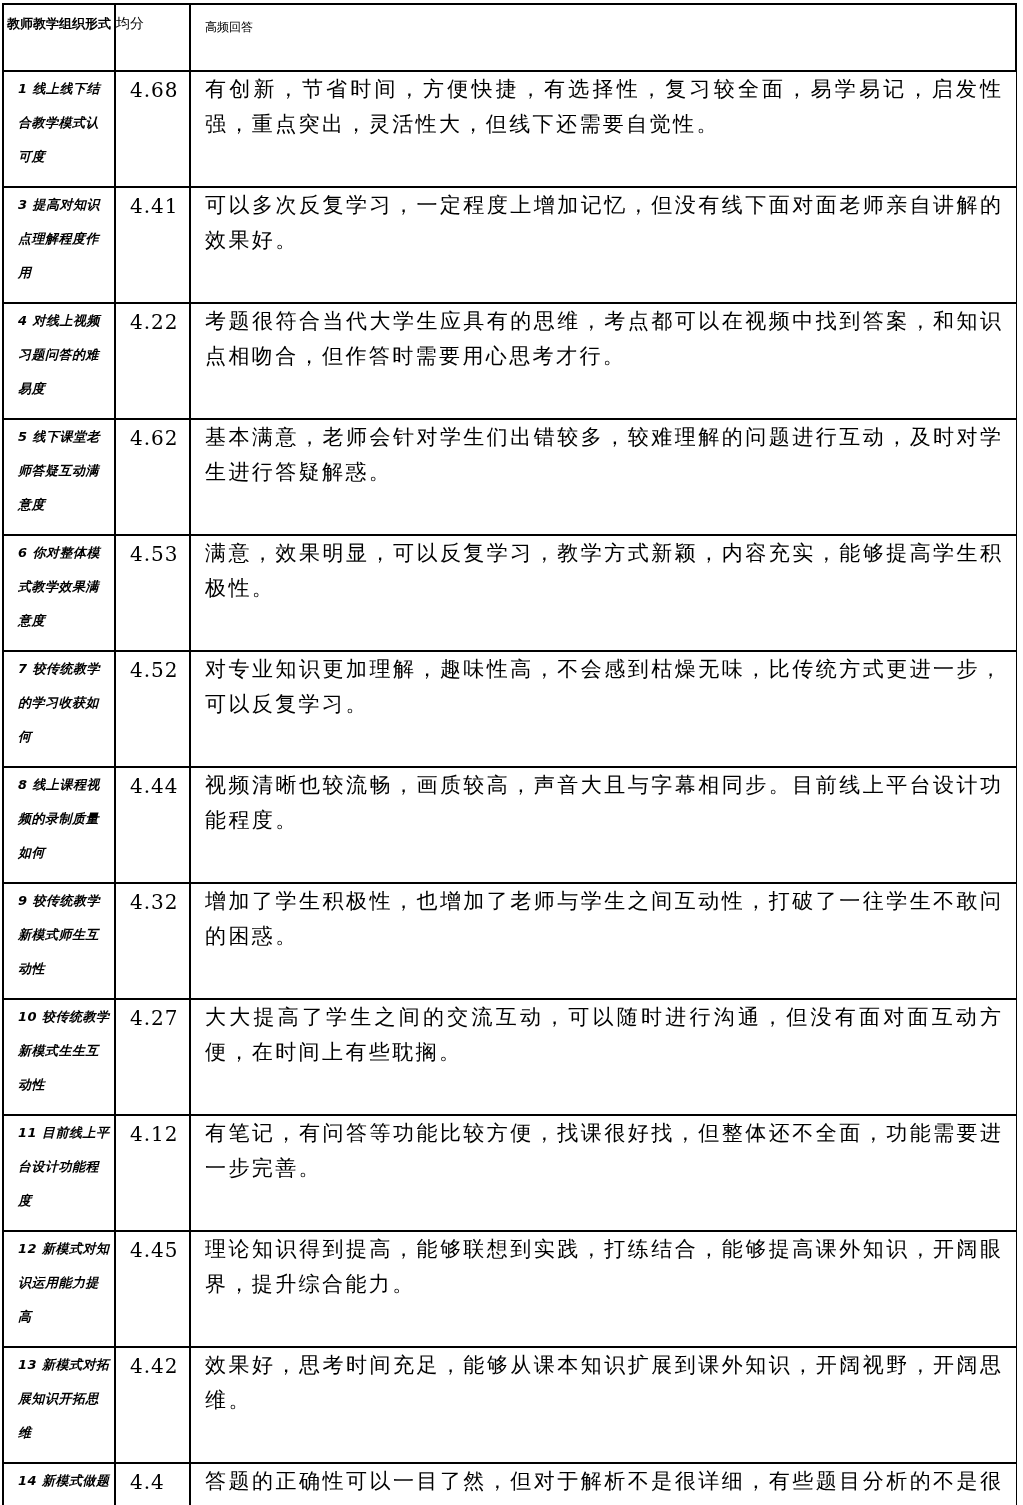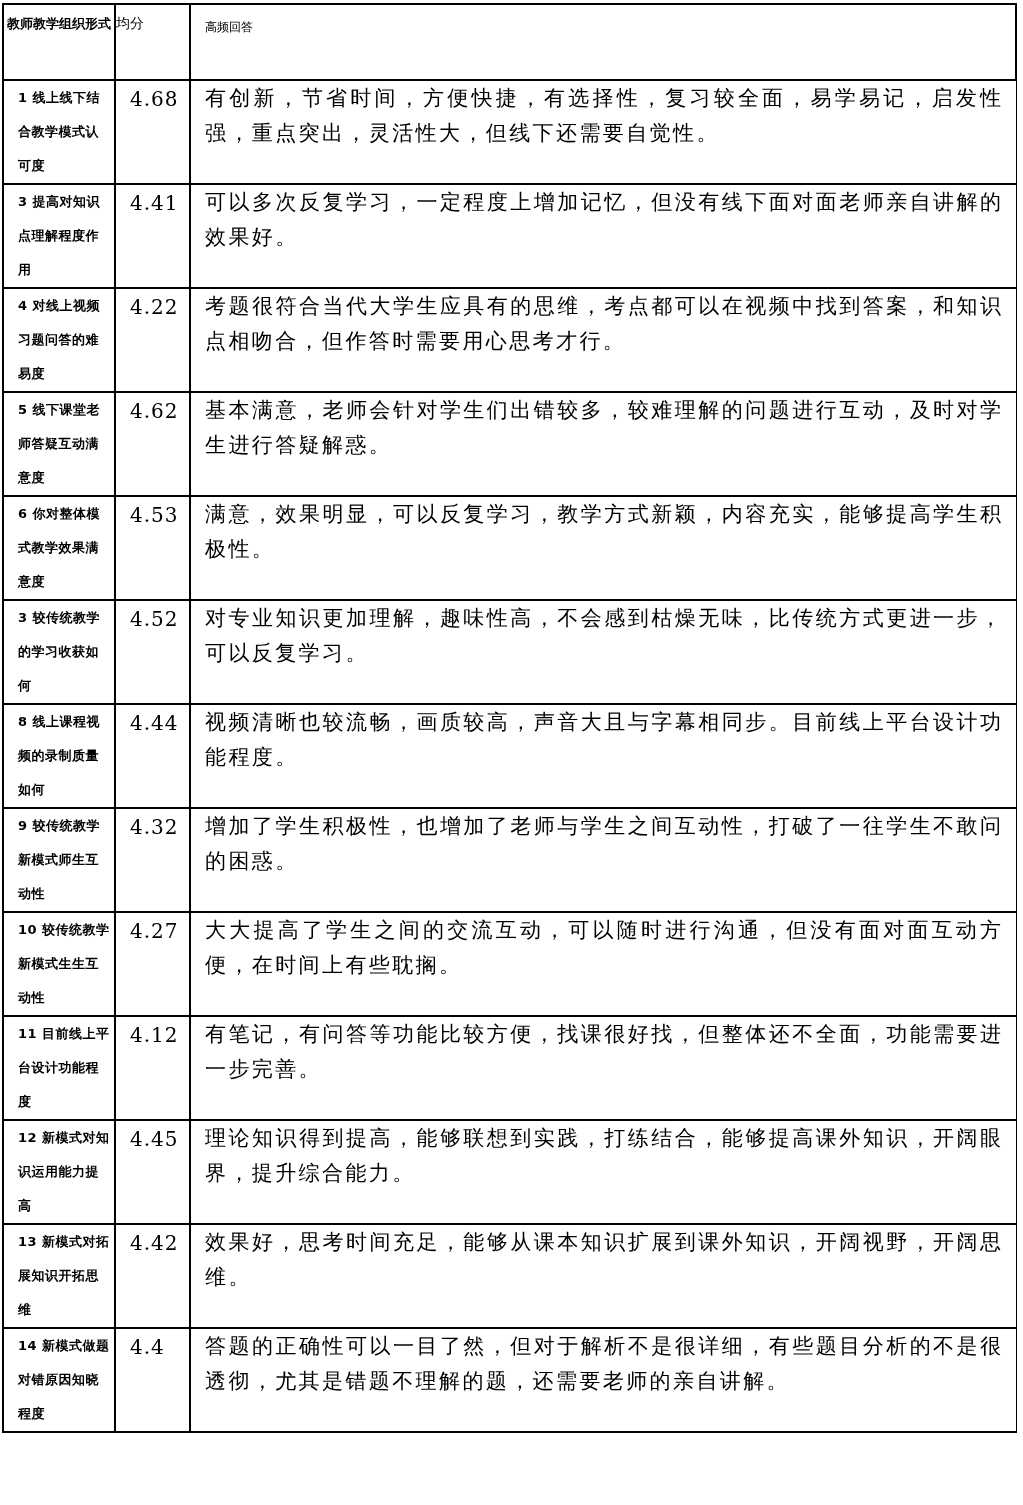--- a/index.html
+++ b/index.html
@@ -28,21 +28,21 @@
       vertical-align: top;
       padding: 0;
     }
     table.survey tr.body-row td.c-content {
       border-right-width: 1px;
     }
     col.c1 { width: 112px; }
     col.c2 { width: 75px; }
     col.c3 { width: auto; }
 
-    .head-row { height: 76px; }
+    .head-row { height: 67px; }
     .body-row { height: 100px; }
 
     .h-form {
       font-family: "DejaVu Sans", sans-serif;
       font-weight: bold;
       font-size: 13px;
       line-height: 34px;
       text-align: center;
       padding-top: 2px;
     }
@@ -56,22 +56,23 @@
       font-family: "DejaVu Sans", sans-serif;
       font-size: 12px;
       line-height: 20px;
       padding: 12px 0 0 14px;
     }
     .item {
       font-family: "DejaVu Sans", sans-serif;
       font-weight: bold;
       font-size: 13px;
       line-height: 34px;
-      padding: 0 4px 0 14px;
+      padding: 0 4px 12px 14px;
       letter-spacing: 0.5px;
+      font-style: italic;
     }
     .score {
       font-family: "DejaVu Serif", serif;
       font-size: 20px;
       line-height: 20px;
       padding: 8px 0 0 14px;
       letter-spacing: 1px;
     }
     .answer {
       font-family: "DejaVu Sans", sans-serif;
@@ -154,21 +155,21 @@
         </td>
       <td>
           <div class="score">4.53</div>
         </td>
       <td class="c-content">
           <div class="answer">满意，效果明显，可以反复学习，教学方式新颖，内容充实，能够提高学生积极性。</div>
         </td>
     </tr>
     <tr class="body-row">
       <td>
-          <div class="item">3 较传统教学的学习收获如何</div>
+          <div class="item">7 较传统教学的学习收获如何</div>
         </td>
       <td>
           <div class="score">4.52</div>
         </td>
       <td class="c-content">
           <div class="answer">对专业知识更加理解，趣味性高，不会感到枯燥无味，比传统方式更进一步，可以反复学习。</div>
         </td>
     </tr>
     <tr class="body-row">
       <td>

